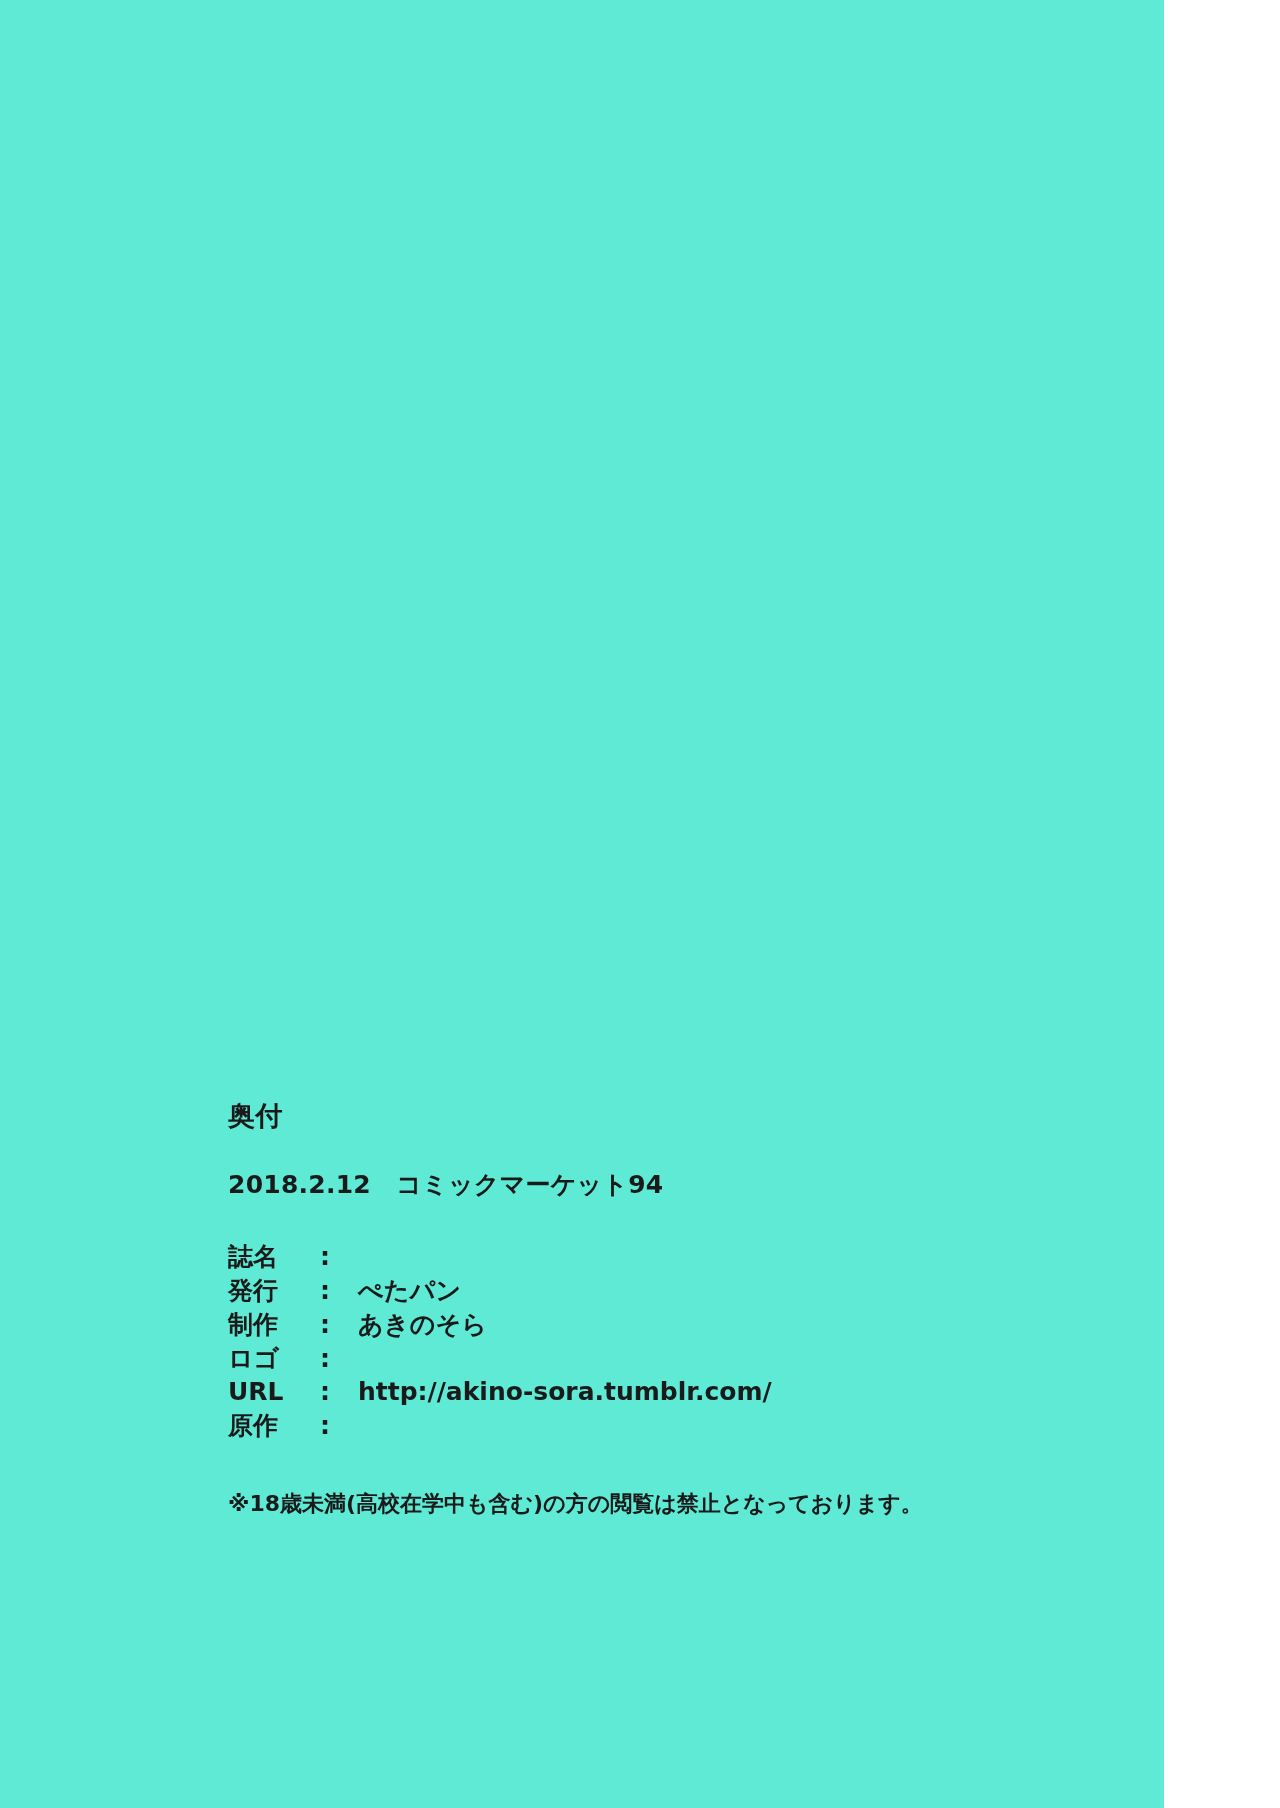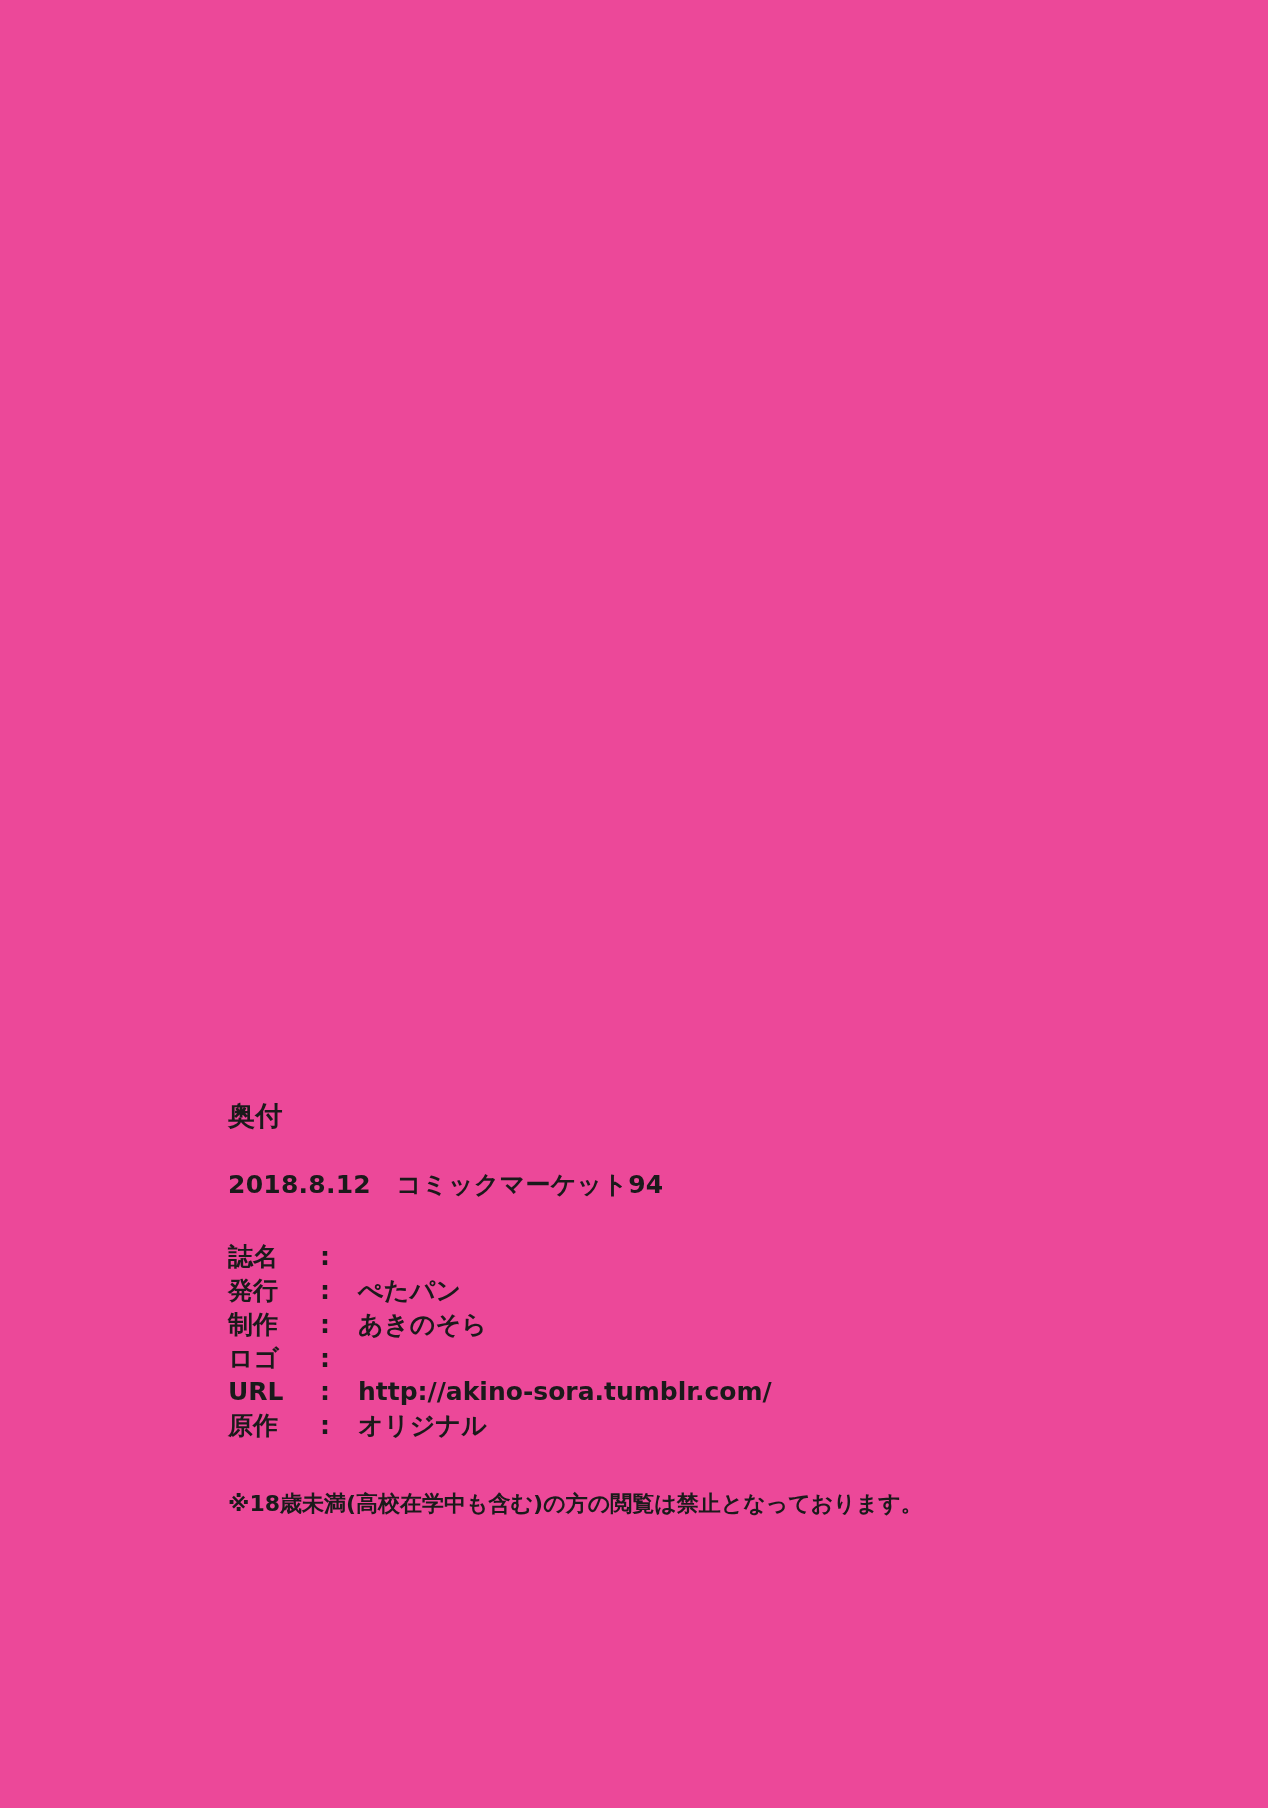--- a/index.html
+++ b/index.html
@@ -12,23 +12,23 @@
     height: 1808px;
     position: relative;
     font-family: "DejaVu Sans", "Liberation Sans", sans-serif;
     color: #1a1a1a;
     overflow: hidden;
   }
   .page {
     position: absolute;
     left: 0;
     top: 0;
-    width: 1268px;
+    width: 1164px;
     height: 1808px;
-    background: #ec4899;
+    background: #5eead4;
   }
   .colophon {
     position: absolute;
     left: 228px;
     top: 1100px;
     width: 900px;
   }
   .colophon-heading {
     font-size: 27px;
     font-weight: 700;
@@ -82,21 +82,21 @@
   }
 </style>
 </head>
 <body>
 
 <div class="page">
   <div class="colophon">
 
     <h1 class="colophon-heading">奥付</h1>
 
-    <p class="colophon-date">2018.8.12　コミックマーケット94</p>
+    <p class="colophon-date">2018.2.12　コミックマーケット94</p>
 
     <div class="credits">
 
       <div class="credit-row">
         <span class="credit-label">誌名</span>
         <span class="credit-colon">:</span>
       </div>
 
       <div class="credit-row">
         <span class="credit-label">発行</span>
@@ -117,21 +117,20 @@
 
       <div class="credit-row">
         <span class="credit-label">URL</span>
         <span class="credit-colon">:</span>
         <span class="credit-value latin">http://akino-sora.tumblr.com/</span>
       </div>
 
       <div class="credit-row">
         <span class="credit-label">原作</span>
         <span class="credit-colon">:</span>
-        <span class="credit-value">オリジナル</span>
       </div>
 
     </div>
 
     <p class="notice">※18歳未満(高校在学中も含む)の方の閲覧は禁止となっております。</p>
 
   </div>
 </div>
 
 </body></html>

